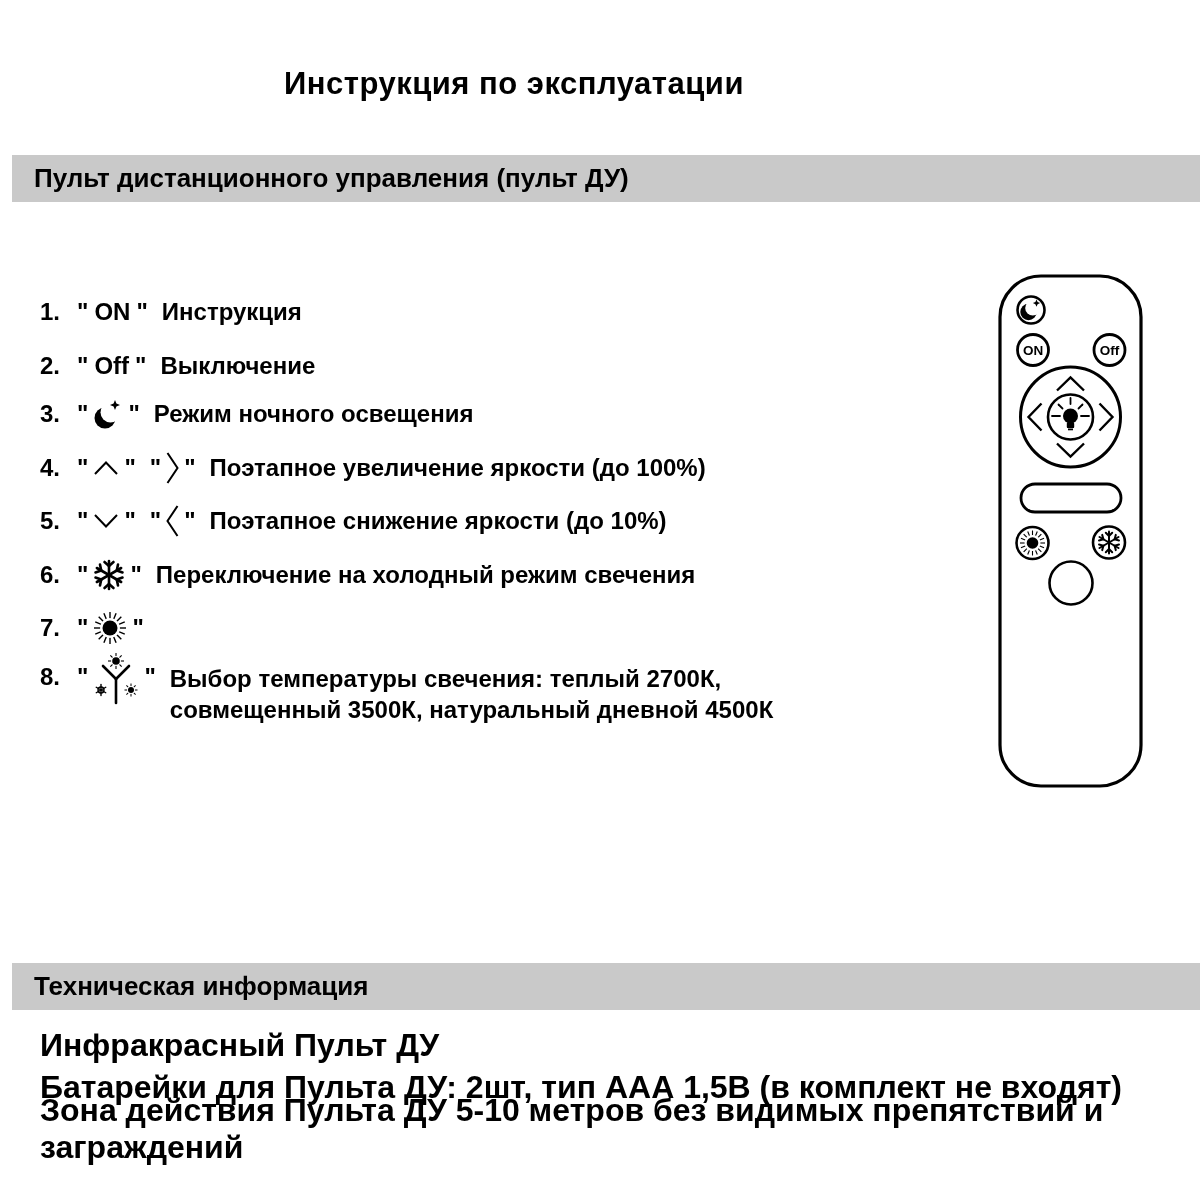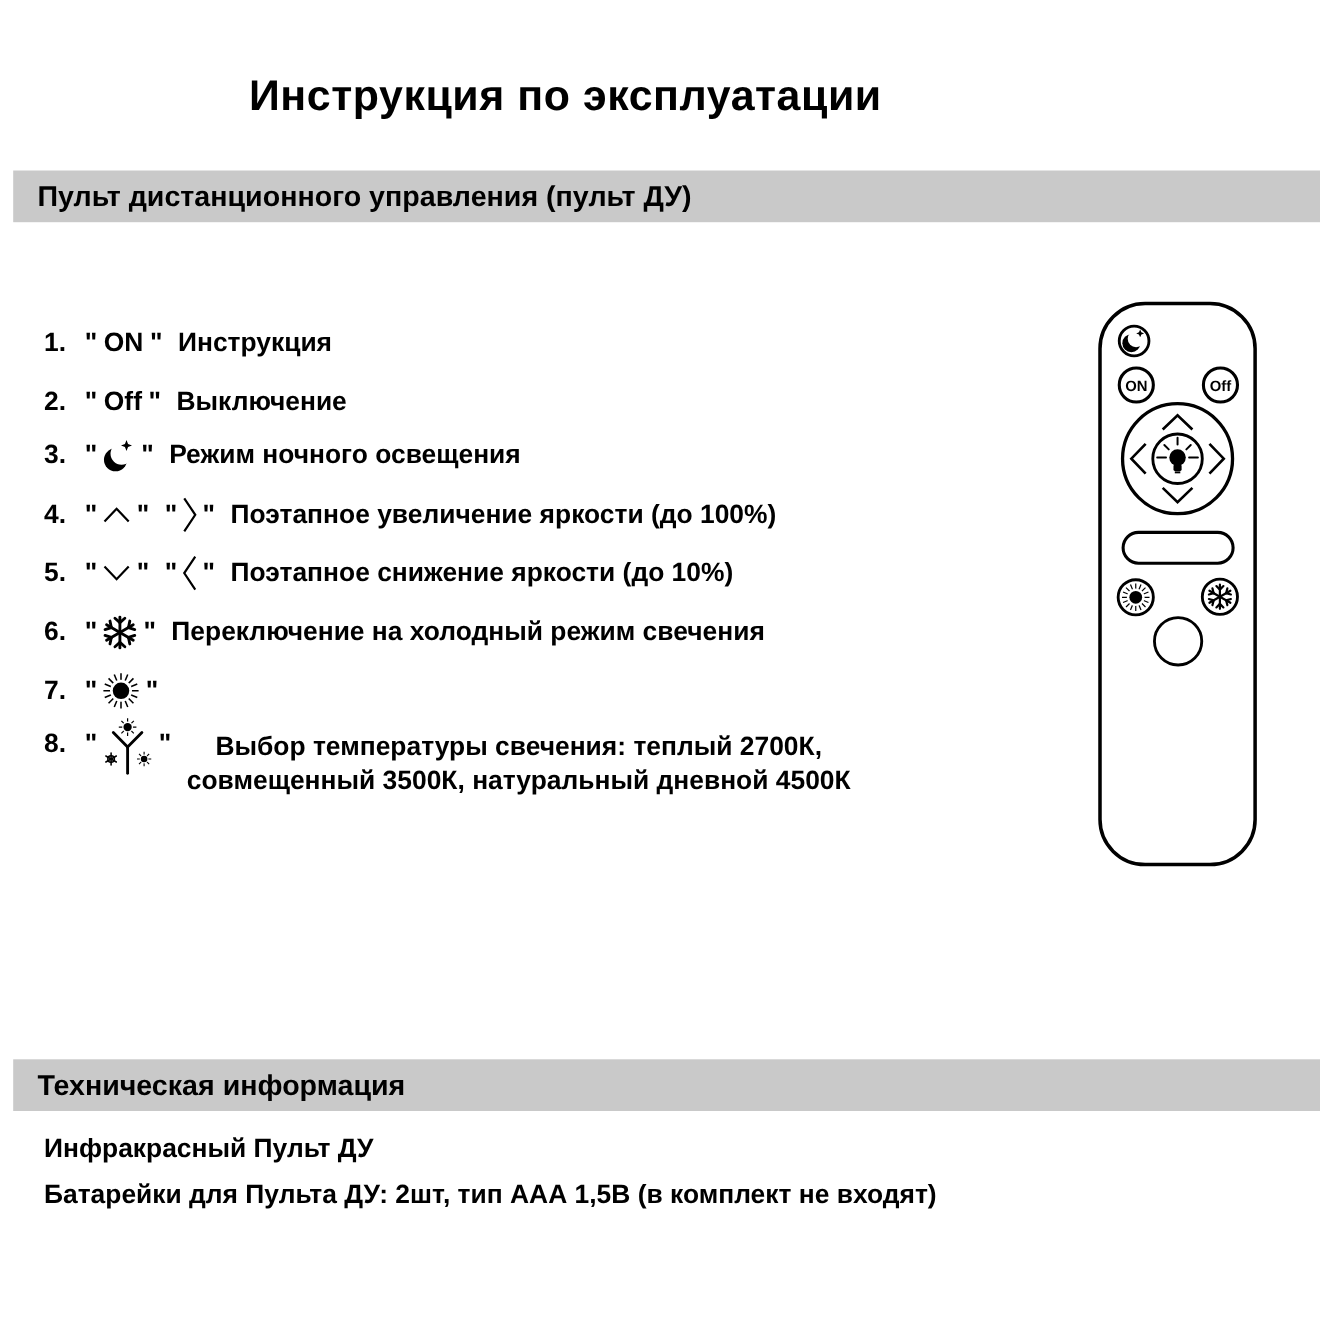--- a/index.html
+++ b/index.html
@@ -1,21 +1,21 @@
 <!DOCTYPE html>
 <html><head>
 <meta charset="utf-8">
 <style>
   * { margin:0; padding:0; box-sizing:border-box; }
   html,body { width:1200px; height:1200px; background:#fff; color:#000;
     font-family:"Liberation Sans", sans-serif; position:relative; overflow:hidden; }
   .abs { position:absolute; }
 
   .page-title { top:66px; left:0; width:1028px; text-align:center;
-    font-size:39px; font-weight:bold; letter-spacing:0.5px; }
+    font-size:31px; font-weight:bold; letter-spacing:0.5px; }
 
   .section-bar { left:12px; right:0; height:47px; background:#c9c9c9;
     display:flex; align-items:center; padding-left:22px;
     font-size:26px; font-weight:bold; }
   .bar-remote { top:155px; }
   .bar-tech { top:941px;margin-top:22px; }
 
   .item { left:40px; display:flex; align-items:center; height:34px;
     font-size:24px; font-weight:bold; white-space:nowrap; }
   .item .num { width:33px; flex:0 0 33px; }
@@ -24,25 +24,25 @@
   .item .label { margin-left:10px; }
   .item .label-gap { }
   .item .sp { width:6px; flex:0 0 6px; }
   .item svg { display:block; }
 
   .i1 { top:295px; } .i2 { top:349px; } .i3 { top:397px; }
   .i4 { top:451px; } .i5 { top:504px; } .i6 { top:558px; }
   .i7 { top:611px; }
   .i8 { top:663px; align-items:flex-start; height:auto; }
   .i8 .icon-temp { margin-top:-12px; }
-  .two-line div { line-height:31px;text-align:center; }
+  .two-line div { line-height:31px; }
 
   .remote-svg { left:995px; top:270px; }
 
-  .tech-lines { left:40px; top:1024px; font-size:24px; font-weight:bold; }
+  .tech-lines { left:40px; top:1024px; font-size:32px; font-weight:bold; }
   .tech-lines div { height:42px; display:flex; align-items:center; }
 
   .stroke { stroke:#000; fill:none; }
 </style>
 </head>
 <body>
 
 <div class="abs page-title">Инструкция по эксплуатации</div>
 
 <div class="abs section-bar bar-remote">
@@ -297,13 +297,14 @@
   <circle cx="76" cy="313" r="21.5" class="stroke" stroke-width="2.6"></circle>
 </svg>
 
 <div class="abs section-bar bar-tech">
   <span>Техническая информация</span>
 </div>
 
 <div class="abs tech-lines">
   <div>Инфракрасный Пульт ДУ</div>
   <div>Батарейки для Пульта ДУ: 2шт, тип ААА 1,5В (в комплект не входят)</div>
+  <div>Зона действия Пульта ДУ 5-10 метров без видимых препятствий и заграждений</div>
 </div>
 
 </body></html>

